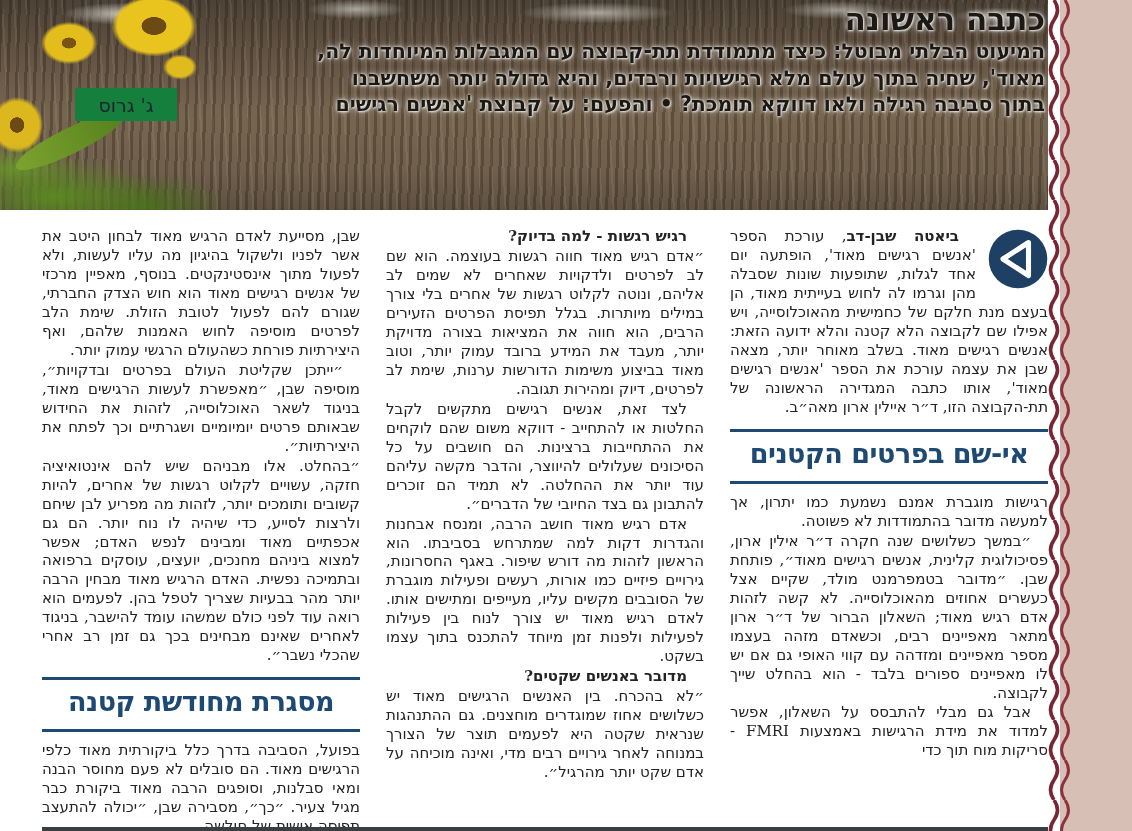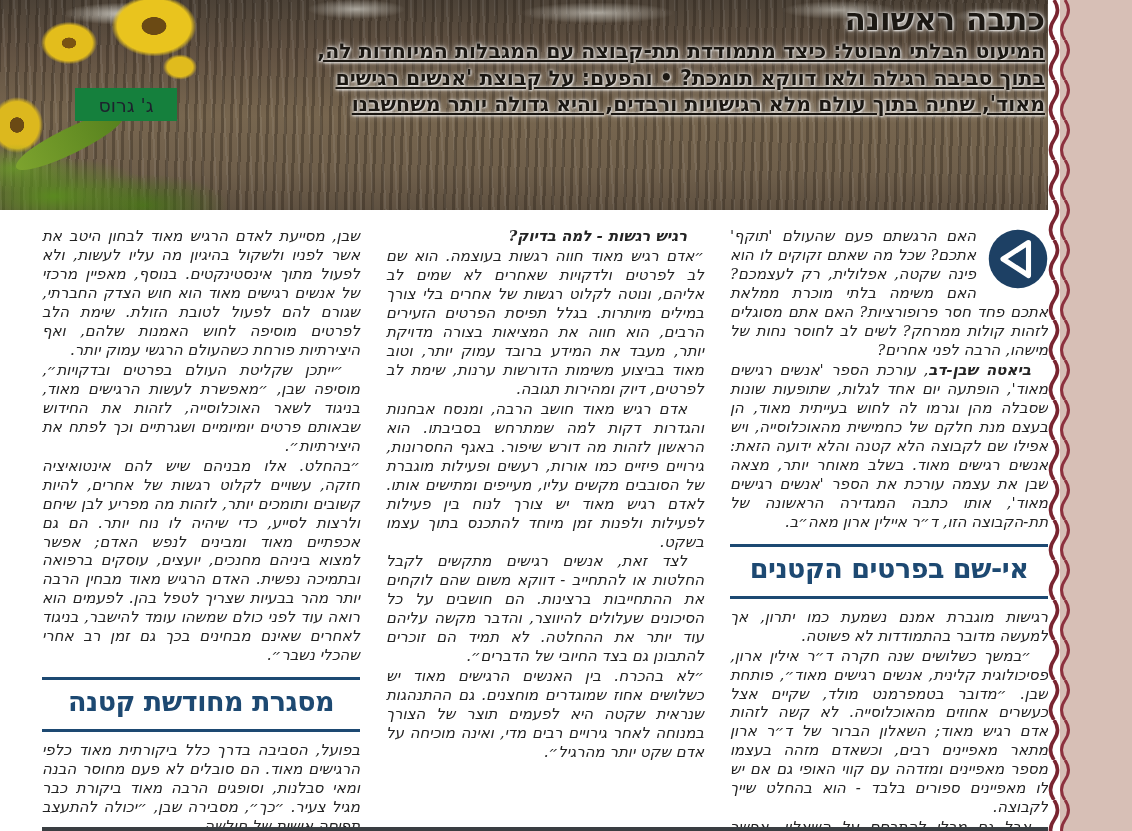--- a/index.html
+++ b/index.html
@@ -54,38 +54,38 @@
   
   .banner-text {
     position:absolute; top:2px; right:87px; width:730px;
     text-align:right; z-index:3;
     font-family:"DejaVu Sans","Liberation Sans",sans-serif;
     color:#1c1813;
     text-shadow:0 0 3px rgba(255,255,255,.95), 0 0 7px rgba(255,255,255,.7), 1px 1px 2px rgba(255,255,255,.6);
     margin-left:12px;
   }
   .article-title { font-size:31px; font-weight:bold; line-height:1.1; margin:0; }
-  .article-subtitle { font-size:20.5px; font-weight:bold; line-height:1.3; margin-top:2px;text-decoration:underline; }
+  .article-subtitle { font-size:20.5px; font-weight:bold; line-height:1.3; margin-top:2px; }
   .byline-box {
     position:absolute; left:75px; top:88px; width:102px; height:33px; z-index:3;
     background:#15803d; display:flex; align-items:center; justify-content:center;
     font-size:19px; color:#1d222d;
   }
 
   
   .side-strip { position:absolute; right:0; top:0; width:72px; height:831px; background:#d7bfb6; z-index:4; }
   .wave-border { position:absolute; right:56px; top:0; z-index:5; }
 
   
   .content {
     position:absolute; top:227px; left:42px; width:1006px; height:600px;
     display:flex; gap:26px; overflow:hidden; z-index:2;
   }
   .col { flex:1 1 0; font-size:15px; line-height:1.265; color:#232323; text-align:justify; }
-  .col p { margin:0 0 1px 0; text-indent:17px;font-style:italic; }
+  .col p { margin:0 0 1px 0; text-indent:17px; }
   .col p.cont { text-indent:0; }
   .question { font-weight:bold; margin:2px 0 1px; text-indent:17px; }
   .lede-icon { float:right; width:60px; height:60px; margin:2px 0 4px 12px; }
   .section-heading {
     border-top:3px solid #1d4972; border-bottom:3px solid #1d4972;
     margin:12px 0 9px; padding:5px 0 10px; text-align:center;
   }
   .section-heading h2 {
     margin:0; font-size:27px; font-weight:bold; color:#1d4972;
     font-family:"DejaVu Sans","Liberation Sans",sans-serif; letter-spacing:-0.5px;
@@ -102,22 +102,22 @@
   <div class="flower flower-3"></div>
   <div class="flower flower-4"></div>
   <div class="foliage"></div>
   <div class="leaf"></div>
 </div>
 
 <div class="banner-text">
   <div class="article-title">כתבה ראשונה</div>
   <div class="article-subtitle">
     <div>המיעוט הבלתי מבוטל: כיצד מתמודדת תת-קבוצה עם המגבלות המיוחדות לה,</div>
+    <div>מאוד', שחיה בתוך עולם מלא רגישויות ורבדים, והיא גדולה יותר משחשבנו</div>
     <div>בתוך סביבה רגילה ולאו דווקא תומכת? • והפעם: על קבוצת 'אנשים רגישים</div>
-    <div>מאוד', שחיה בתוך עולם מלא רגישויות ורבדים, והיא גדולה יותר משחשבנו</div>
   </div>
 </div>
 
 <div class="byline-box">
   <span>ג' גרוס</span>
 </div>
 
 <div class="side-strip"></div>
 <svg class="wave-border" width="32" height="831" xmlns="http://www.w3.org/2000/svg">
   <defs>
@@ -129,35 +129,35 @@
   <rect width="32" height="831" fill="url(#wv)"></rect>
 </svg>
 
 <div class="content">
 
   <div class="col">
     <svg class="lede-icon" viewBox="0 0 40 40" xmlns="http://www.w3.org/2000/svg">
       <circle cx="20" cy="20" r="19.5" fill="#1d4064"></circle>
       <path d="M27 9 L10 20 L27 31 Z" fill="none" stroke="#ffffff" stroke-width="3.4" stroke-linejoin="round"></path>
     </svg>
-    <p class="cont">האם הרגשתם פעם שהעולם 'תוקף' אתכם? שכל מה שאתם זקוקים לו הוא פינה שקטה, אפלולית, רק לעצמכם? האם משימה בלתי מוכרת ממלאת אתכם פחד חסר פרופורציות? האם אתם מסוגלים לזהות קולות ממרחק? לשים לב לחוסר נחות של מישהו, הרבה לפני אחרים?</p>
     <p><strong>ביאטה שבן-דב</strong><span>, עורכת הספר 'אנשים רגישים מאוד', הופתעה יום אחד לגלות, שתופעות שונות שסבלה מהן וגרמו לה לחוש בעייתית מאוד, הן בעצם מנת חלקם של כחמישית מהאוכלוסייה, ויש אפילו שם לקבוצה הלא קטנה והלא ידועה הזאת: אנשים רגישים מאוד. בשלב מאוחר יותר, מצאה שבן את עצמה עורכת את הספר 'אנשים רגישים מאוד', אותו כתבה המגדירה הראשונה של תת-הקבוצה הזו, ד״ר איילין ארון מאה״ב.</span></p>
     <div class="section-heading">
       <h2>אי-שם בפרטים הקטנים</h2>
     </div>
     <p class="cont">רגישות מוגברת אמנם נשמעת כמו יתרון, אך למעשה מדובר בהתמודדות לא פשוטה.</p>
     <p>״במשך כשלושים שנה חקרה ד״ר אילין ארון, פסיכולוגית קלינית, אנשים רגישים מאוד״, פותחת שבן. ״מדובר בטמפרמנט מולד, שקיים אצל כעשרים אחוזים מהאוכלוסייה. לא קשה לזהות אדם רגיש מאוד; השאלון הברור של ד״ר ארון מתאר מאפיינים רבים, וכשאדם מזהה בעצמו מספר מאפיינים ומזדהה עם קווי האופי גם אם יש לו מאפיינים ספורים בלבד - הוא בהחלט שייך לקבוצה.</p>
     <p>אבל גם מבלי להתבסס על השאלון, אפשר למדוד את מידת הרגישות באמצעות FMRI - סריקות מוח תוך כדי</p>
   </div>
 
   <div class="col">
     <p class="question">רגיש רגשות - למה בדיוק?</p>
     <p class="cont">״אדם רגיש מאוד חווה רגשות בעוצמה. הוא שם לב לפרטים ולדקויות שאחרים לא שמים לב אליהם, ונוטה לקלוט רגשות של אחרים בלי צורך במילים מיותרות. בגלל תפיסת הפרטים הזעירים הרבים, הוא חווה את המציאות בצורה מדויקת יותר, מעבד את המידע ברובד עמוק יותר, וטוב מאוד בביצוע משימות הדורשות ערנות, שימת לב לפרטים, דיוק ומהירות תגובה.</p>
+    <p>לצד זאת, אנשים רגישים מתקשים לקבל החלטות או להתחייב - דווקא משום שהם לוקחים את ההתחייבות ברצינות. הם חושבים על כל הסיכונים שעלולים להיווצר, והדבר מקשה עליהם עוד יותר את ההחלטה. לא תמיד הם זוכרים להתבונן גם בצד החיובי של הדברים״.</p>
     <p>אדם רגיש מאוד חושב הרבה, ומנסח אבחנות והגדרות דקות למה שמתרחש בסביבתו. הוא הראשון לזהות מה דורש שיפור. באגף החסרונות, גירויים פיזיים כמו אורות, רעשים ופעילות מוגברת של הסובבים מקשים עליו, מעייפים ומתישים אותו. לאדם רגיש מאוד יש צורך לנוח בין פעילות לפעילות ולפנות זמן מיוחד להתכנס בתוך עצמו בשקט.</p>
-    <p>לצד זאת, אנשים רגישים מתקשים לקבל החלטות או להתחייב - דווקא משום שהם לוקחים את ההתחייבות ברצינות. הם חושבים על כל הסיכונים שעלולים להיווצר, והדבר מקשה עליהם עוד יותר את ההחלטה. לא תמיד הם זוכרים להתבונן גם בצד החיובי של הדברים״.</p>
+    <p class="question">מדובר באנשים שקטים?</p>
     <p class="cont">״לא בהכרח. בין האנשים הרגישים מאוד יש כשלושים אחוז שמוגדרים מוחצנים. גם ההתנהגות שנראית שקטה היא לפעמים תוצר של הצורך במנוחה לאחר גירויים רבים מדי, ואינה מוכיחה על אדם שקט יותר מהרגיל״.</p>
 
   </div>
 
   <div class="col">
     <p class="cont">שבן, מסייעת לאדם הרגיש מאוד לבחון היטב את אשר לפניו ולשקול בהיגיון מה עליו לעשות, ולא לפעול מתוך אינסטינקטים. בנוסף, מאפיין מרכזי של אנשים רגישים מאוד הוא חוש הצדק החברתי, שגורם להם לפעול לטובת הזולת. שימת הלב לפרטים מוסיפה לחוש האמנות שלהם, ואף היצירתיות פורחת כשהעולם הרגשי עמוק יותר.</p>
     <p>״ייתכן שקליטת העולם בפרטים ובדקויות״, מוסיפה שבן, ״מאפשרת לעשות הרגישים מאוד, בניגוד לשאר האוכלוסייה, לזהות את החידוש שבאותם פרטים יומיומיים ושגרתיים וכך לפתח את היצירתיות״.</p>
     <p class="cont">״בהחלט. אלו מבניהם שיש להם אינטואיציה חזקה, עשויים לקלוט רגשות של אחרים, להיות קשובים ותומכים יותר, לזהות מה מפריע לבן שיחם ולרצות לסייע, כדי שיהיה לו נוח יותר. הם גם אכפתיים מאוד ומבינים לנפש האדם; אפשר למצוא ביניהם מחנכים, יועצים, עוסקים ברפואה ובתמיכה נפשית. האדם הרגיש מאוד מבחין הרבה יותר מהר בבעיות שצריך לטפל בהן. לפעמים הוא רואה עוד לפני כולם שמשהו עומד להישבר, בניגוד לאחרים שאינם מבחינים בכך גם זמן רב אחרי שהכלי נשבר״.</p>
     <div class="section-heading">
       <h2>מסגרת מחודשת קטנה</h2>

